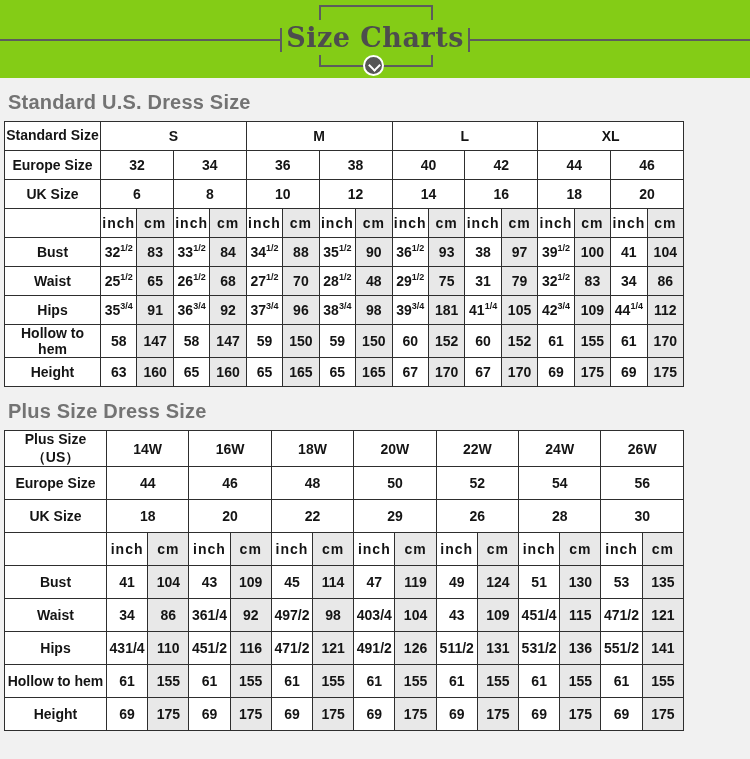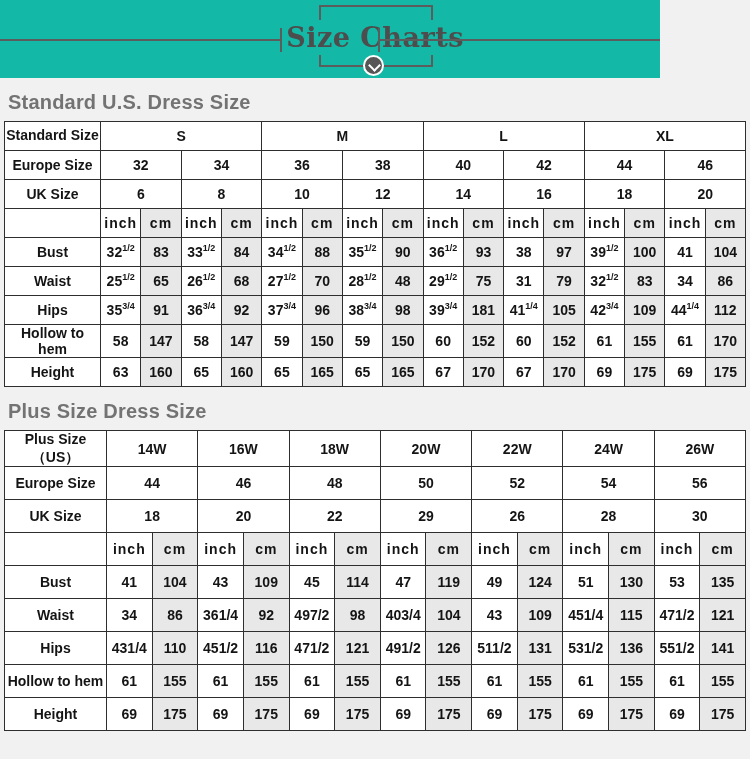--- a/index.html
+++ b/index.html
@@ -1,19 +1,19 @@
 <!DOCTYPE html>
 <html><head>
 <meta charset="utf-8">
 <style>
   html,body{margin:0;padding:0;}
   body{width:750px;height:759px;background:#f1f1f1;font-family:"Liberation Sans",sans-serif;overflow:hidden;}
 
   
-  .header{position:relative;width:652px;height:78px;background:#14b8a6;padding-left:8px;}
+  .header{position:relative;width:750px;height:78px;background:#84cc16;}
   .h-line{position:absolute;top:39px;height:2px;background:#5c5c5c;}
   .h-line.left{left:0;width:280px;}
   .h-line.right{right:0;width:280px;}
   .h-tick{position:absolute;top:28px;width:2px;height:24px;background:#5c5c5c;}
   .h-tick.left{left:280px;}
   .h-tick.right{right:280px;}
   .bracket-top{position:absolute;left:319px;top:5px;width:110px;height:13px;
     border-top:2px solid #5c5c5c;border-left:2px solid #5c5c5c;border-right:2px solid #5c5c5c;}
   .bracket-bottom{position:absolute;left:319px;top:55px;width:110px;height:10px;
     border-bottom:2px solid #5c5c5c;border-left:2px solid #5c5c5c;border-right:2px solid #5c5c5c;}
@@ -23,21 +23,21 @@
     background:#565656;border:2px solid #ffffff;box-sizing:border-box;}
   .chevron-circle .chev{position:absolute;left:5px;top:4px;width:7px;height:7px;
     border-right:2px solid #ffffff;border-bottom:2px solid #ffffff;transform:rotate(45deg);}
 
   
   .section-title{margin:13px 0 7px 8px;font-size:20px;font-weight:bold;color:#737373;letter-spacing:0.2px;}
   .section-title.second{}
   .table-wrap{margin-left:4px;width:742px;}
 
   
-  .size-table{border-collapse:collapse;table-layout:fixed;width:742px;background:#ffffff;
+  .size-table{border-collapse:collapse;table-layout:fixed;width:680px;background:#ffffff;
     font-weight:bold;color:#141414;}
   .size-table td{border:1px solid #2e2e2e;text-align:center;vertical-align:middle;
     font-size:14px;padding:0;overflow:hidden;}
   #standard-table .size-table td{height:28px;}
   #plus-table .size-table td{height:32px;}
   .size-table td.shaded{background:#e8e8e8;}
   .size-table td.corner{white-space:pre-line;line-height:1.25;}
   .size-table td.unit{letter-spacing:1px;margin-top:12px;}
   .size-table sup{font-size:9px;line-height:0;}
 </style>

